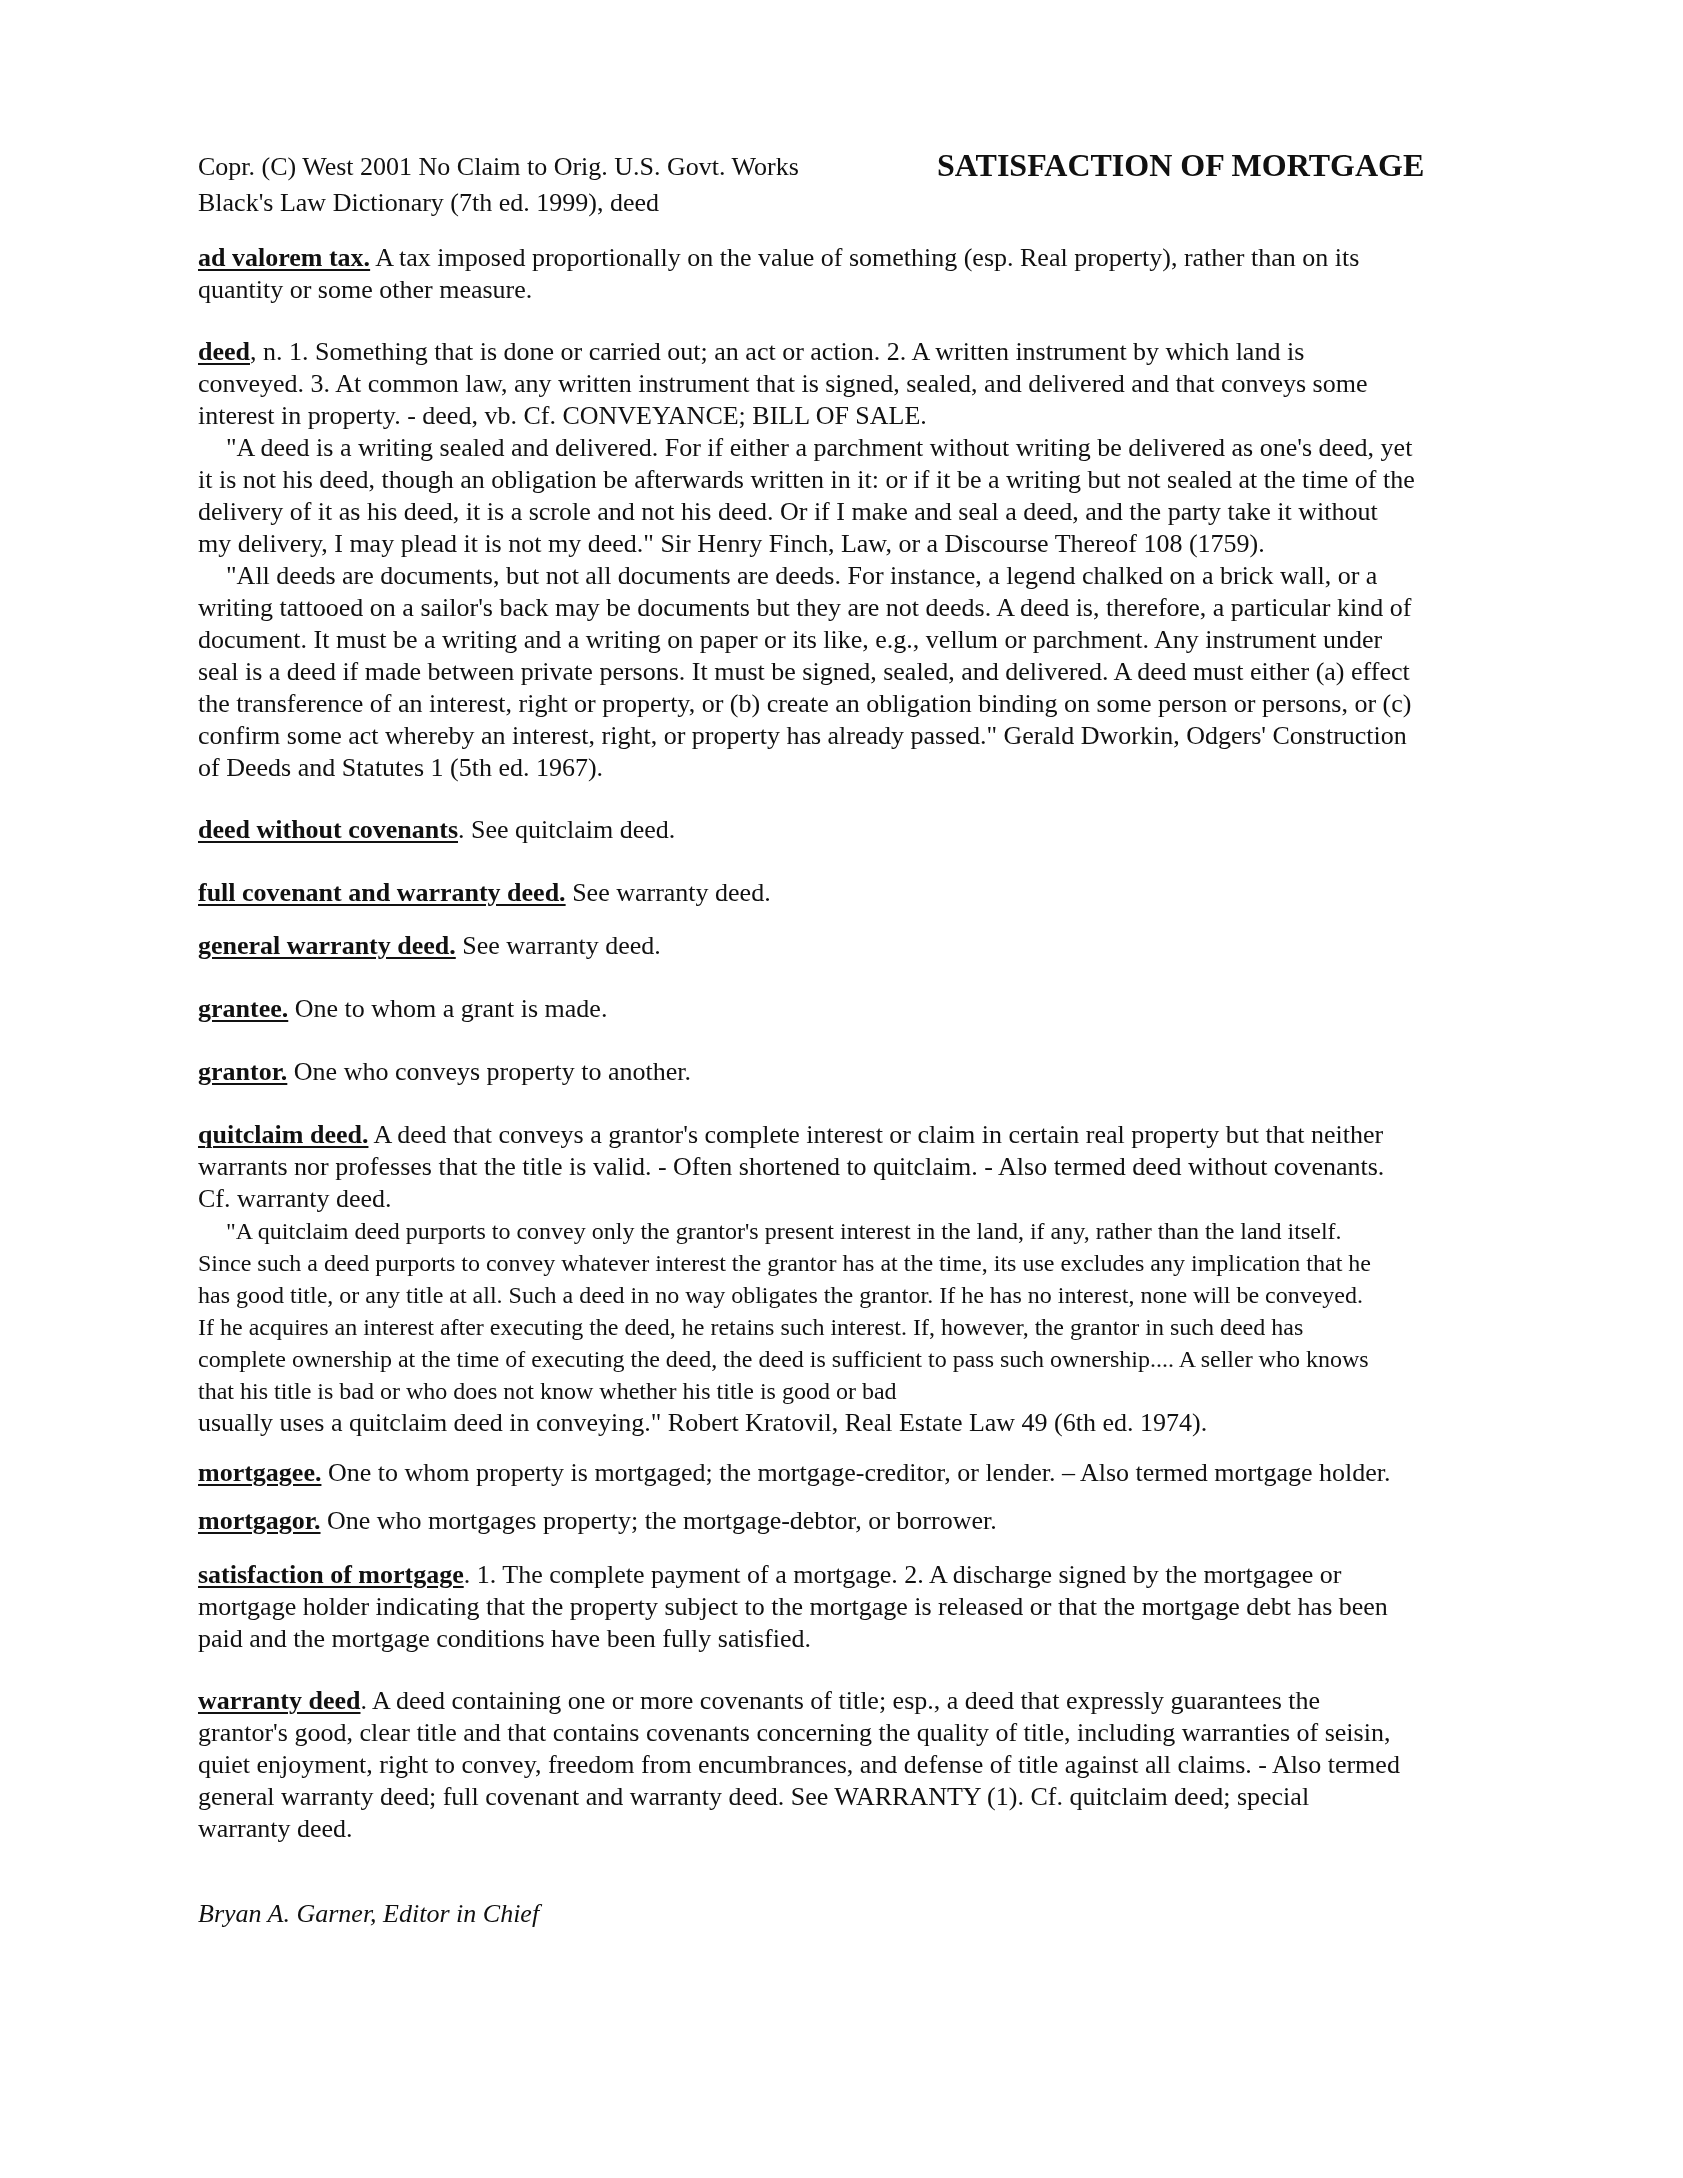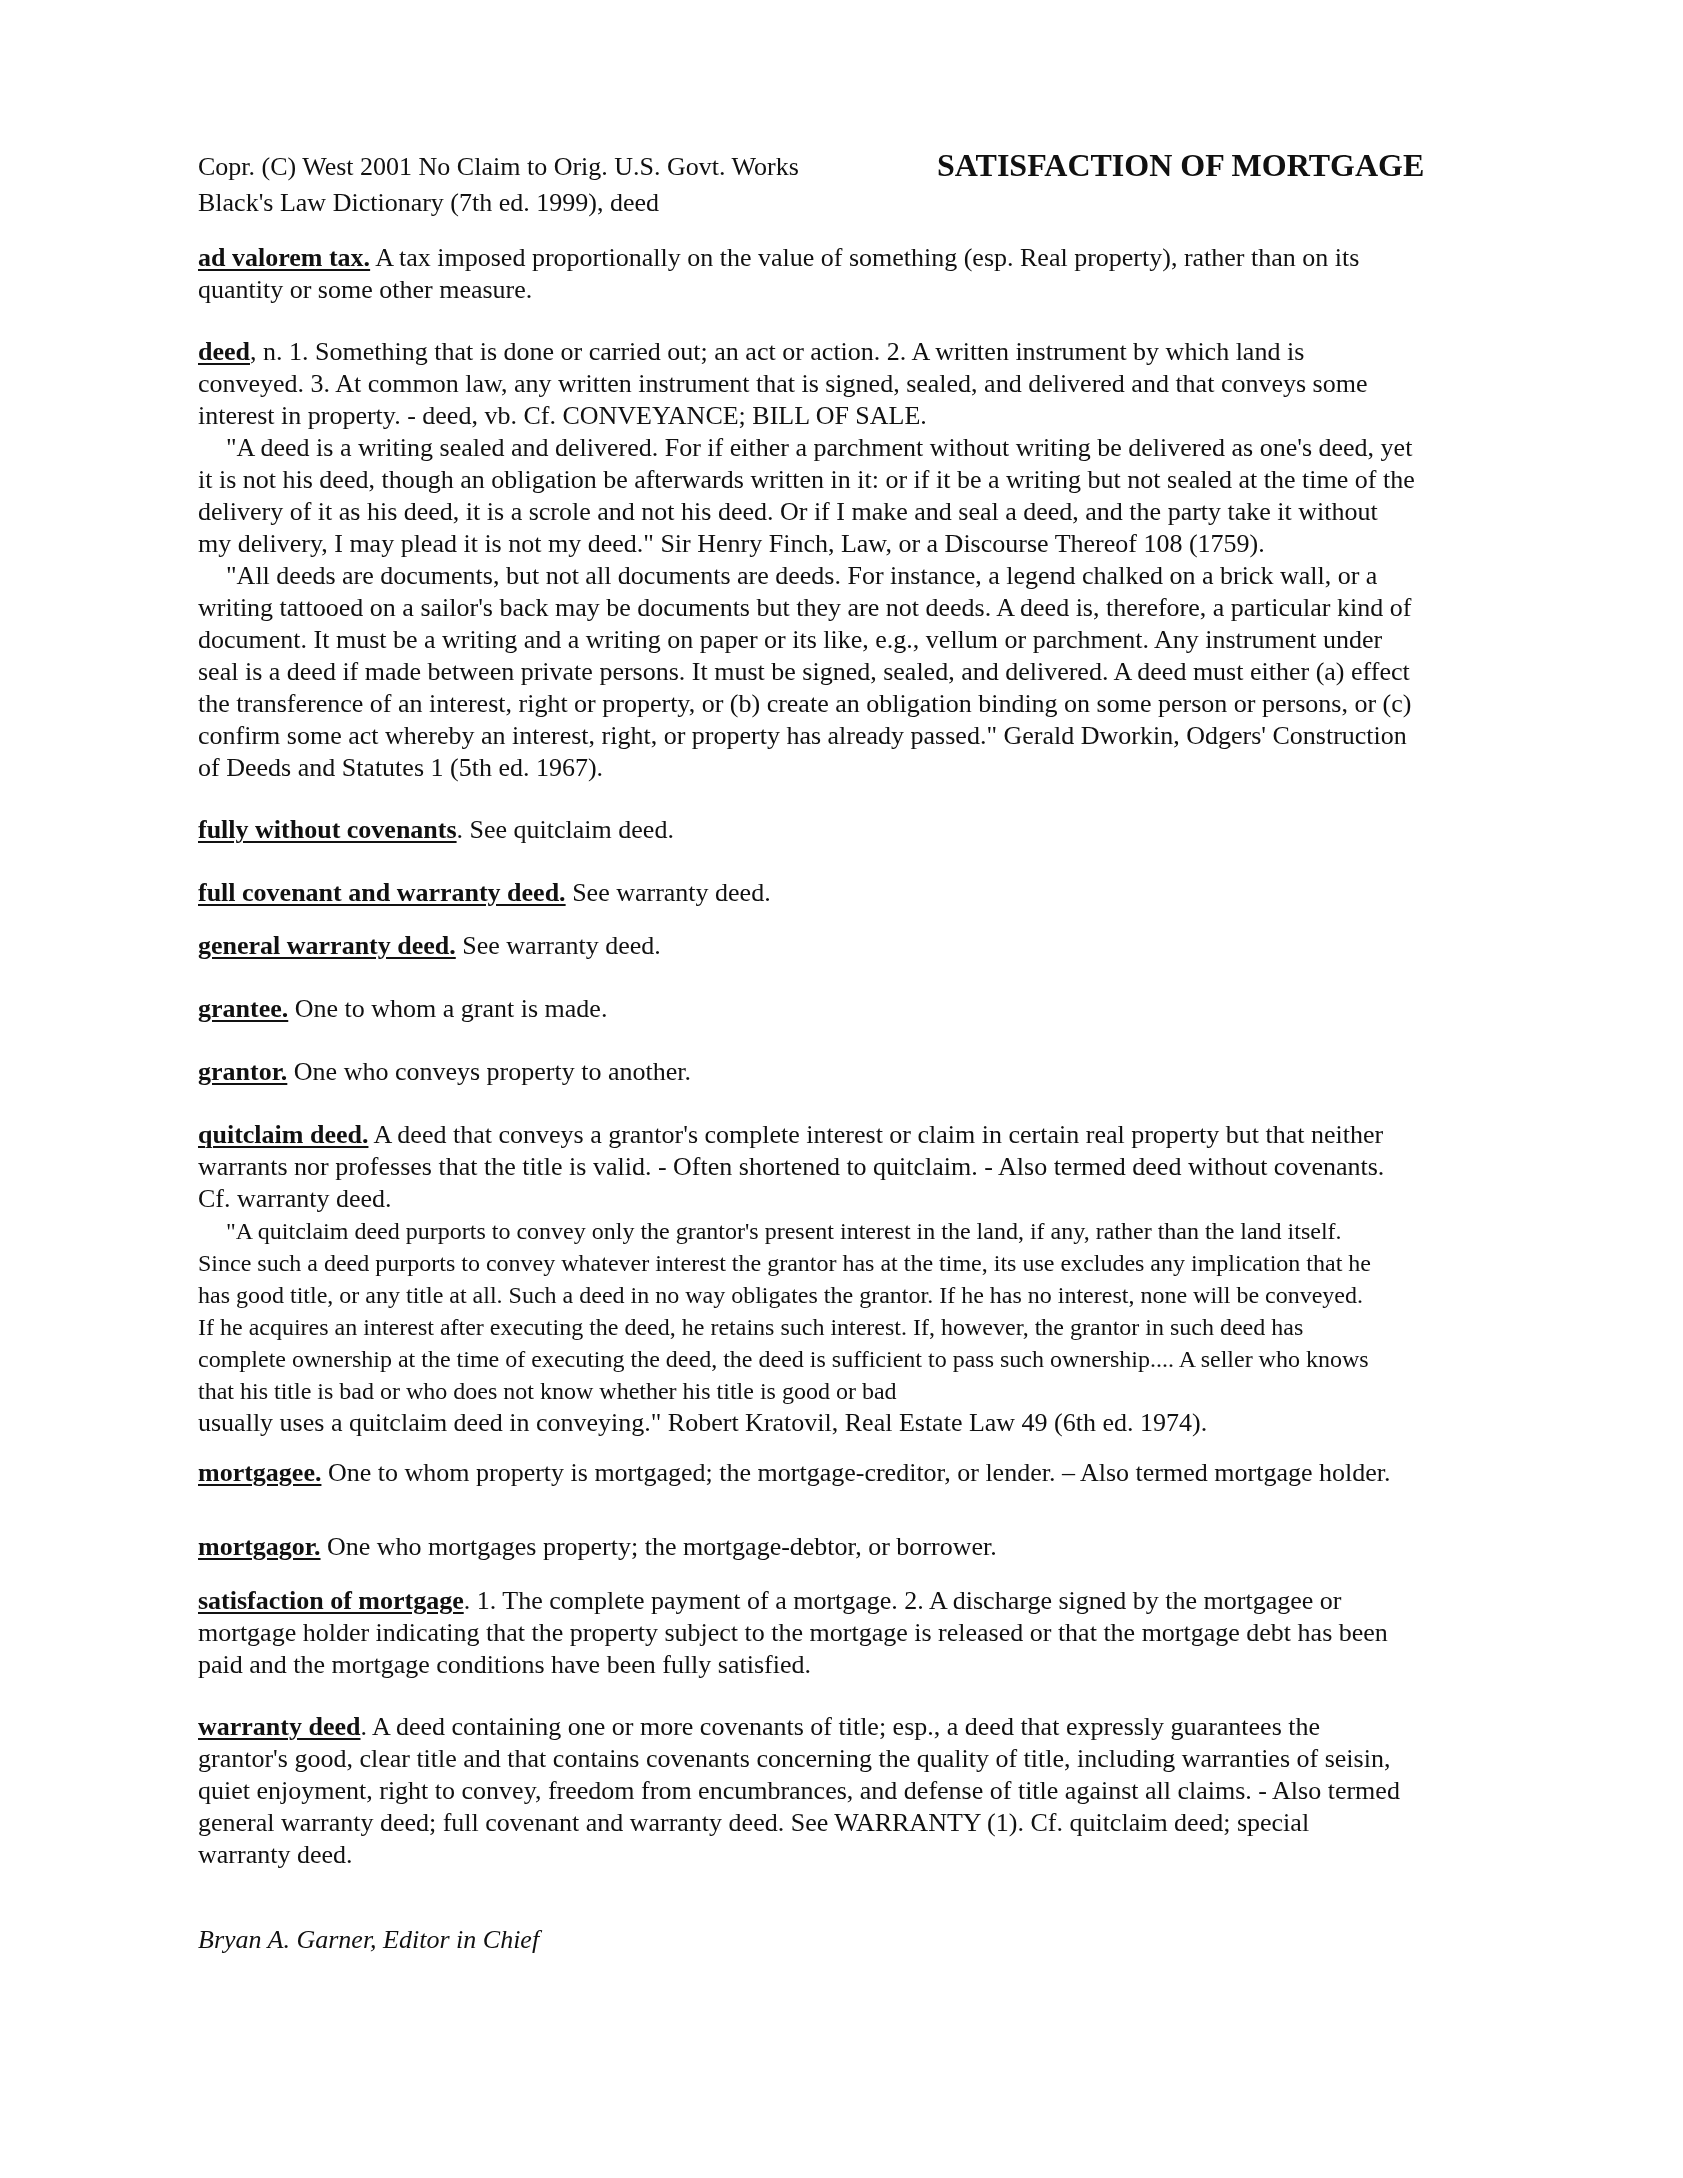--- a/index.html
+++ b/index.html
@@ -46,21 +46,21 @@
       <div class="ln">writing tattooed on a sailor's back may be documents but they are not deeds. A deed is, therefore, a particular kind of</div>
       <div class="ln">document. It must be a writing and a writing on paper or its like, e.g., vellum or parchment. Any instrument under</div>
       <div class="ln">seal is a deed if made between private persons. It must be signed, sealed, and delivered. A deed must either (a) effect</div>
       <div class="ln">the transference of an interest, right or property, or (b) create an obligation binding on some person or persons, or (c)</div>
       <div class="ln">confirm some act whereby an interest, right, or property has already passed." Gerald Dworkin, Odgers' Construction</div>
       <div class="ln">of Deeds and Statutes 1 (5th ed. 1967).</div>
     </div>
   </div>
 
   <div class="entry" style="margin-top:30px">
-    <div class="ln"><span class="term">fully without covenants</span><span>. See quitclaim deed.</span></div>
+    <div class="ln"><span class="term">deed without covenants</span><span>. See quitclaim deed.</span></div>
   </div>
 
   <div class="entry" style="margin-top:31px">
     <div class="ln"><span class="term">full covenant and warranty deed.</span><span> See warranty deed.</span></div>
   </div>
 
   <div class="entry" style="margin-top:21px">
     <div class="ln"><span class="term">general warranty deed.</span><span> See warranty deed.</span></div>
   </div>
 
@@ -84,21 +84,21 @@
       <div class="ln sm">complete ownership at the time of executing the deed, the deed is sufficient to pass such ownership.... A seller who knows</div>
       <div class="ln sm">that his title is bad or who does not know whether his title is good or bad</div>
       <div class="ln">usually uses a quitclaim deed in conveying." Robert Kratovil, Real Estate Law 49 (6th ed. 1974).</div>
     </div>
   </div>
 
   <div class="entry" style="margin-top:18px">
     <div class="ln"><span class="term">mortgagee.</span><span> One to whom property is mortgaged; the mortgage-creditor, or lender. – Also termed mortgage holder.</span></div>
   </div>
 
-  <div class="entry" style="margin-top:42px">
+  <div class="entry" style="margin-top:16px">
     <div class="ln"><span class="term">mortgagor.</span><span> One who mortgages property; the mortgage-debtor, or borrower.</span></div>
   </div>
 
   <div class="entry" style="">
     <div class="ln"><span class="term">satisfaction of mortgage</span><span>. 1. The complete payment of a mortgage. 2. A discharge signed by the mortgagee or</span></div>
     <div class="ln">mortgage holder indicating that the property subject to the mortgage is released or that the mortgage debt has been</div>
     <div class="ln">paid and the mortgage conditions have been fully satisfied.</div>
   </div>
 
   <div class="entry" style="margin-top:30px">

